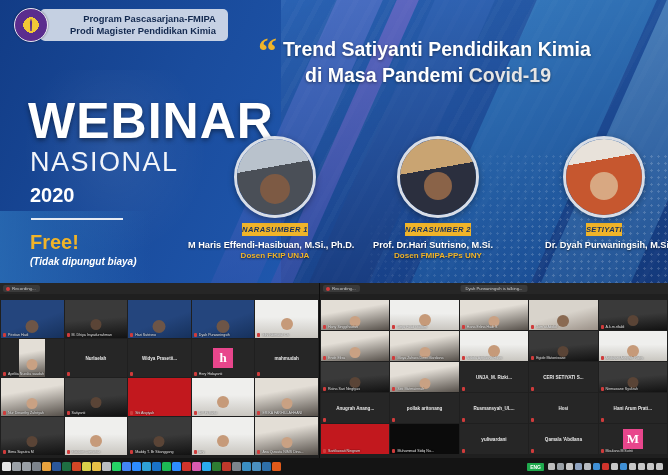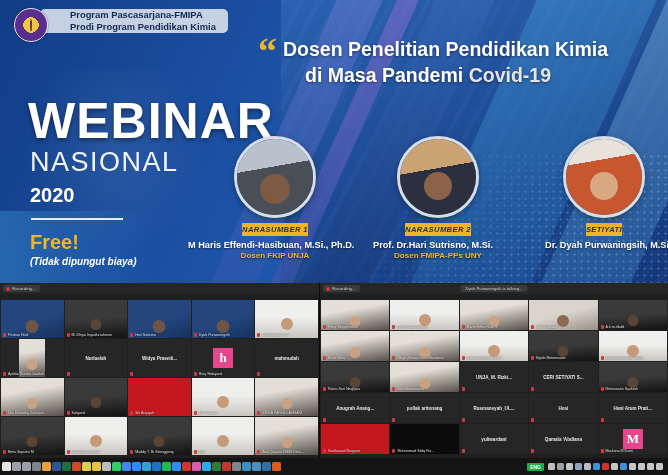--- a/index.html
+++ b/index.html
@@ -62,24 +62,24 @@
     position:absolute; left:0; bottom:0; width:150px; height:72px;
     background:linear-gradient(90deg, rgba(52,130,200,.55), rgba(30,85,165,.10));
   }
 
   
   .logo-bar{
     position:absolute; left:14px; top:8px; height:34px;
     display:flex; align-items:center; z-index:6;
   }
   .logo-pill{
-    position:absolute; left:26px; top:1px; height:24px;
+    position:absolute; left:26px; top:1px; height:32px;
     background:rgba(222,228,238,.88);
     border-radius:5px; padding:3px 12px 3px 30px;
-    display:flex; flex-direction:column; justify-content:center;
+    display:flex; flex-direction:column; justify-content:center;align-items:flex-end;
   }
   .logo-pill div{
     color:#13294f; font-size:9.4px; font-weight:bold; line-height:11.6px;
     white-space:nowrap;
   }
   .uny-logo{
     position:absolute; left:0; top:0; width:34px; height:34px; z-index:3;
     border-radius:50%;
     background:
       radial-gradient(circle at 50% 50%, #f2c836 0 34%, #5b2d8e 34% 72%, #3d1e63 72% 100%);
@@ -284,29 +284,29 @@
     <div class="bg-stripe s4"></div>
     <div class="bg-stripe s5"></div>
     <div class="bg-emblem"></div>
     <div class="bg-dots"></div>
     <div class="bg-blue-block"></div>
   </div>
 
   <div class="logo-bar">
     <div class="logo-pill">
       <div>Program Pascasarjana-FMIPA</div>
-      <div>Prodi Program Pendidikan Kimia</div>
+      <div>Prodi Magister Pendidikan Kimia</div>
     </div>
     <div class="uny-logo"></div>
   </div>
 
   <div class="quote-wrap">
     <span class="quote-mark">“</span>
     <div class="title-lines">
-      <div class="tl">Dosen Penelitian Pendidikan Kimia</div>
+      <div class="tl">Trend Satiyanti Pendidikan Kimia</div>
       <div class="tl tl2"><span>di Masa Pandemi </span><span class="covid">Covid-19</span></div>
     </div>
   </div>
 
   <div class="webinar">WEBINAR</div>
   <div class="nasional">NASIONAL</div>
   <div class="year">2020</div>
   <div class="divider"></div>
   <div class="free">Free!</div>
   <div class="free-sub">(Tidak dipungut biaya)</div>

